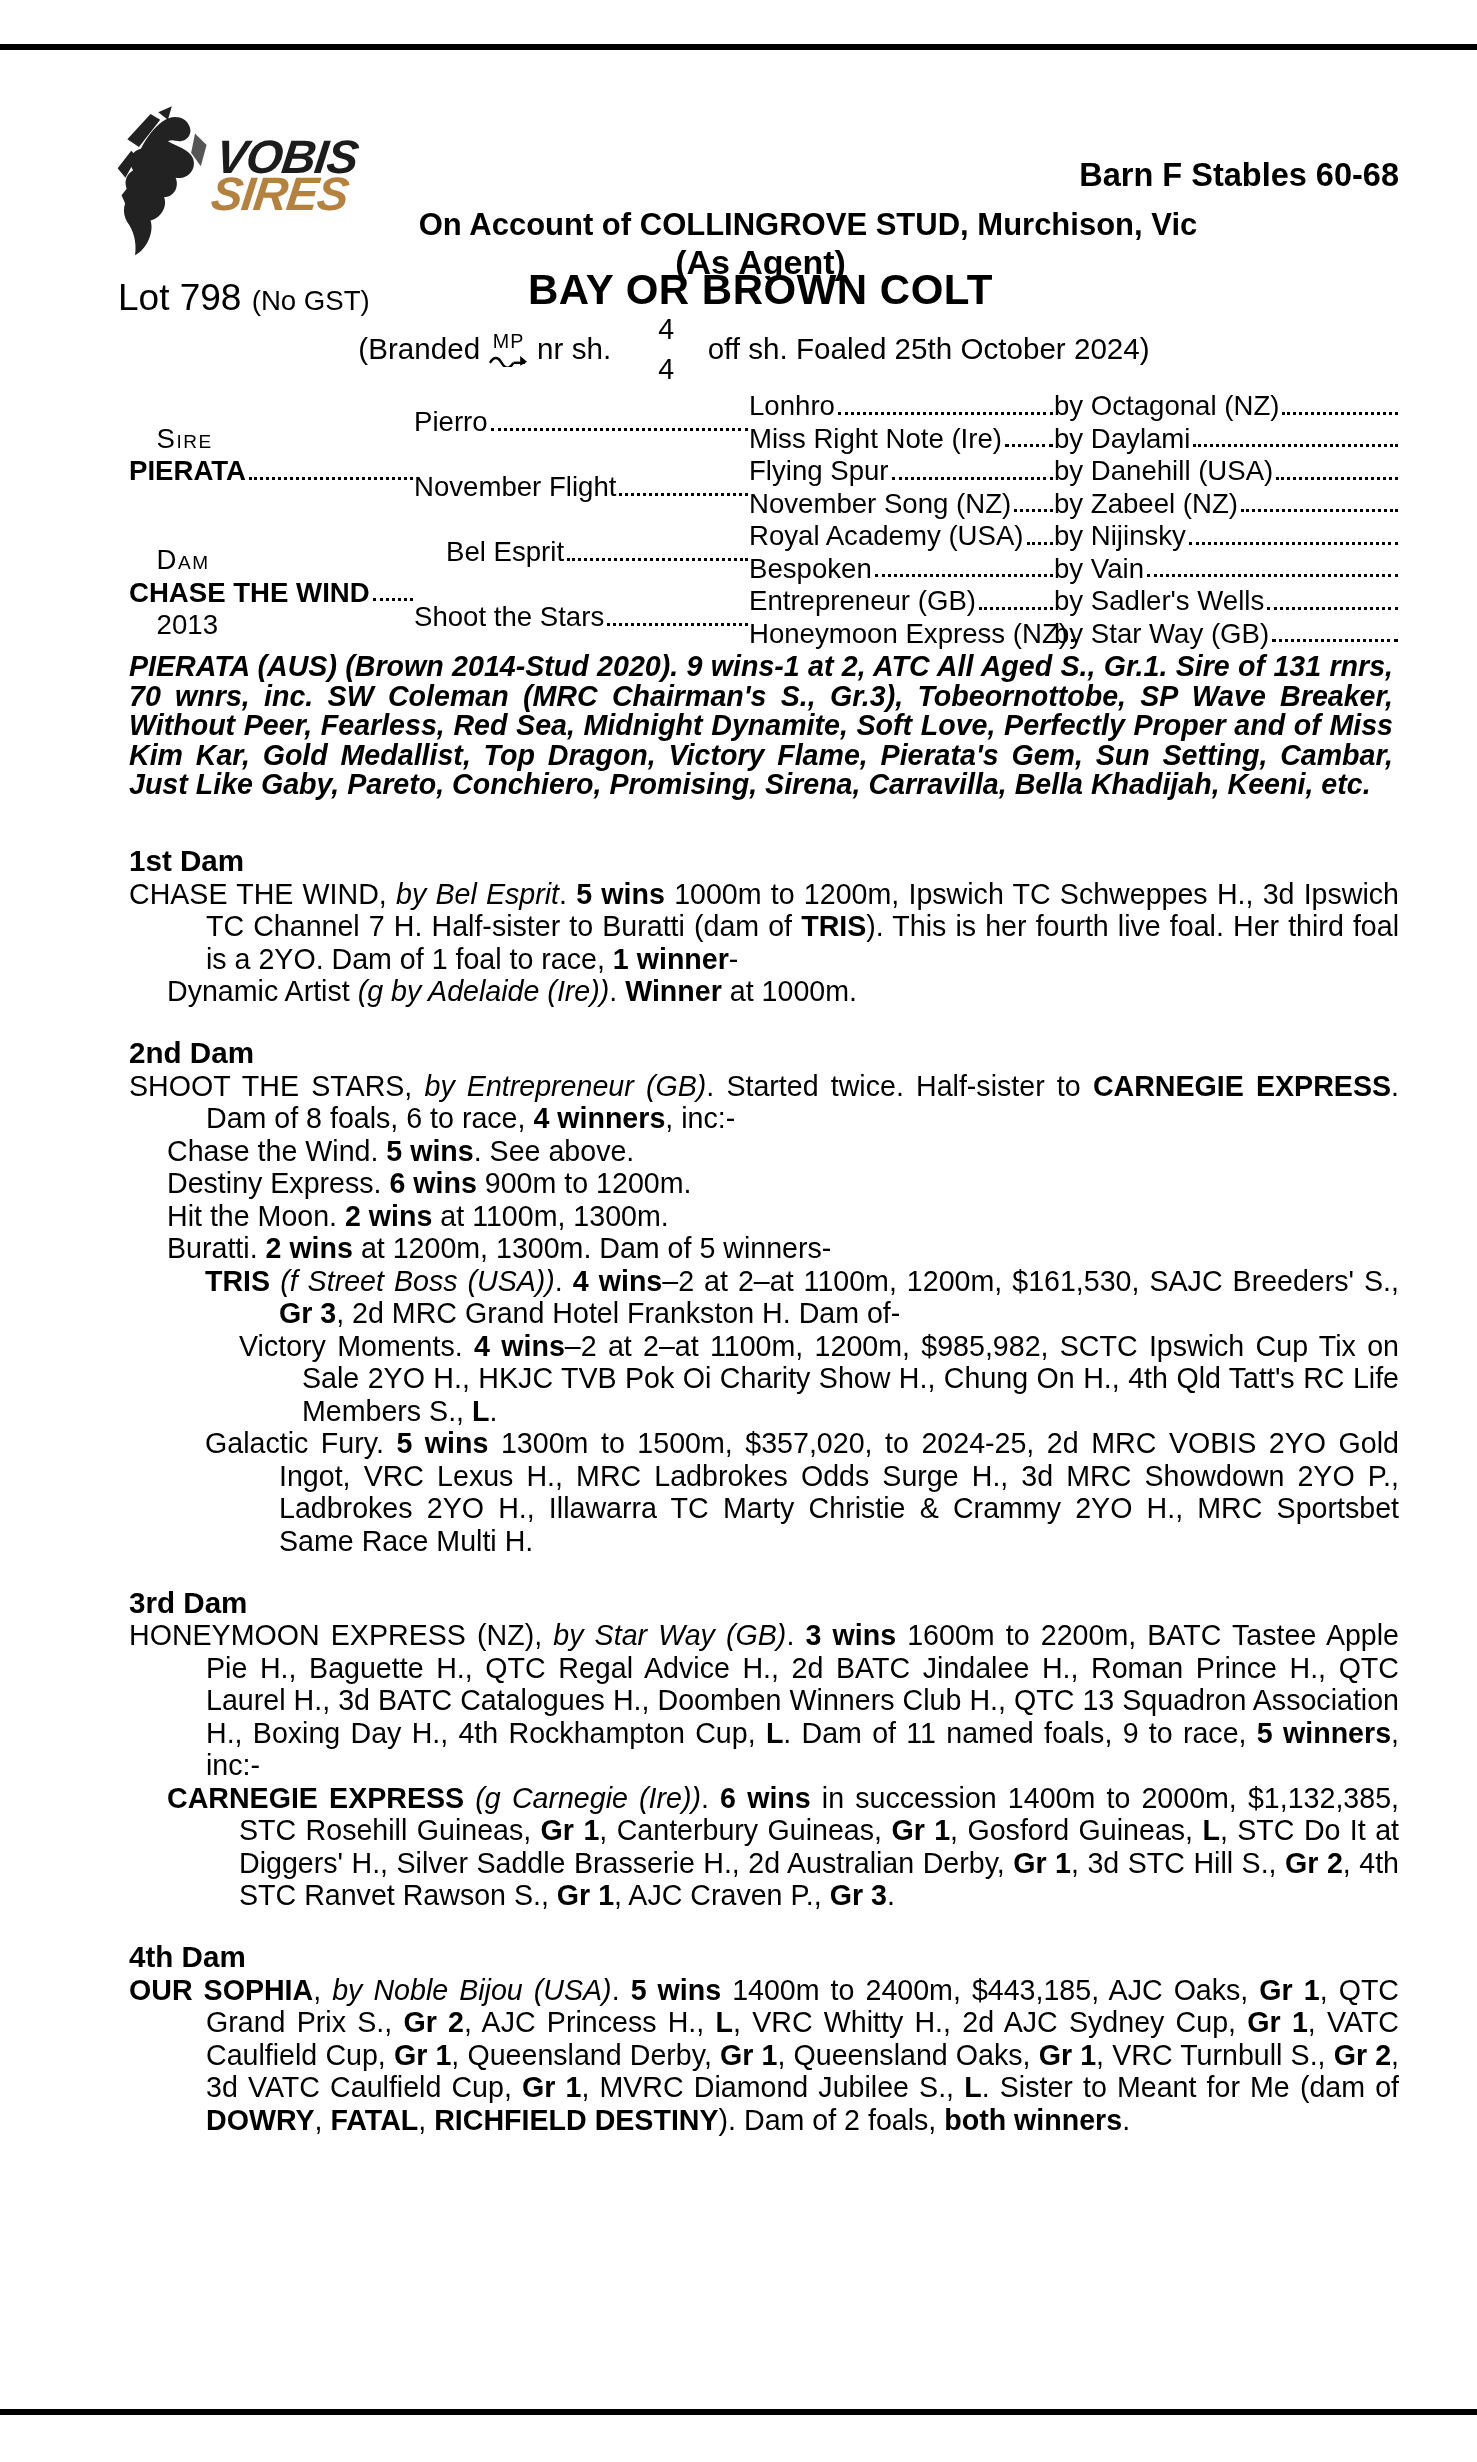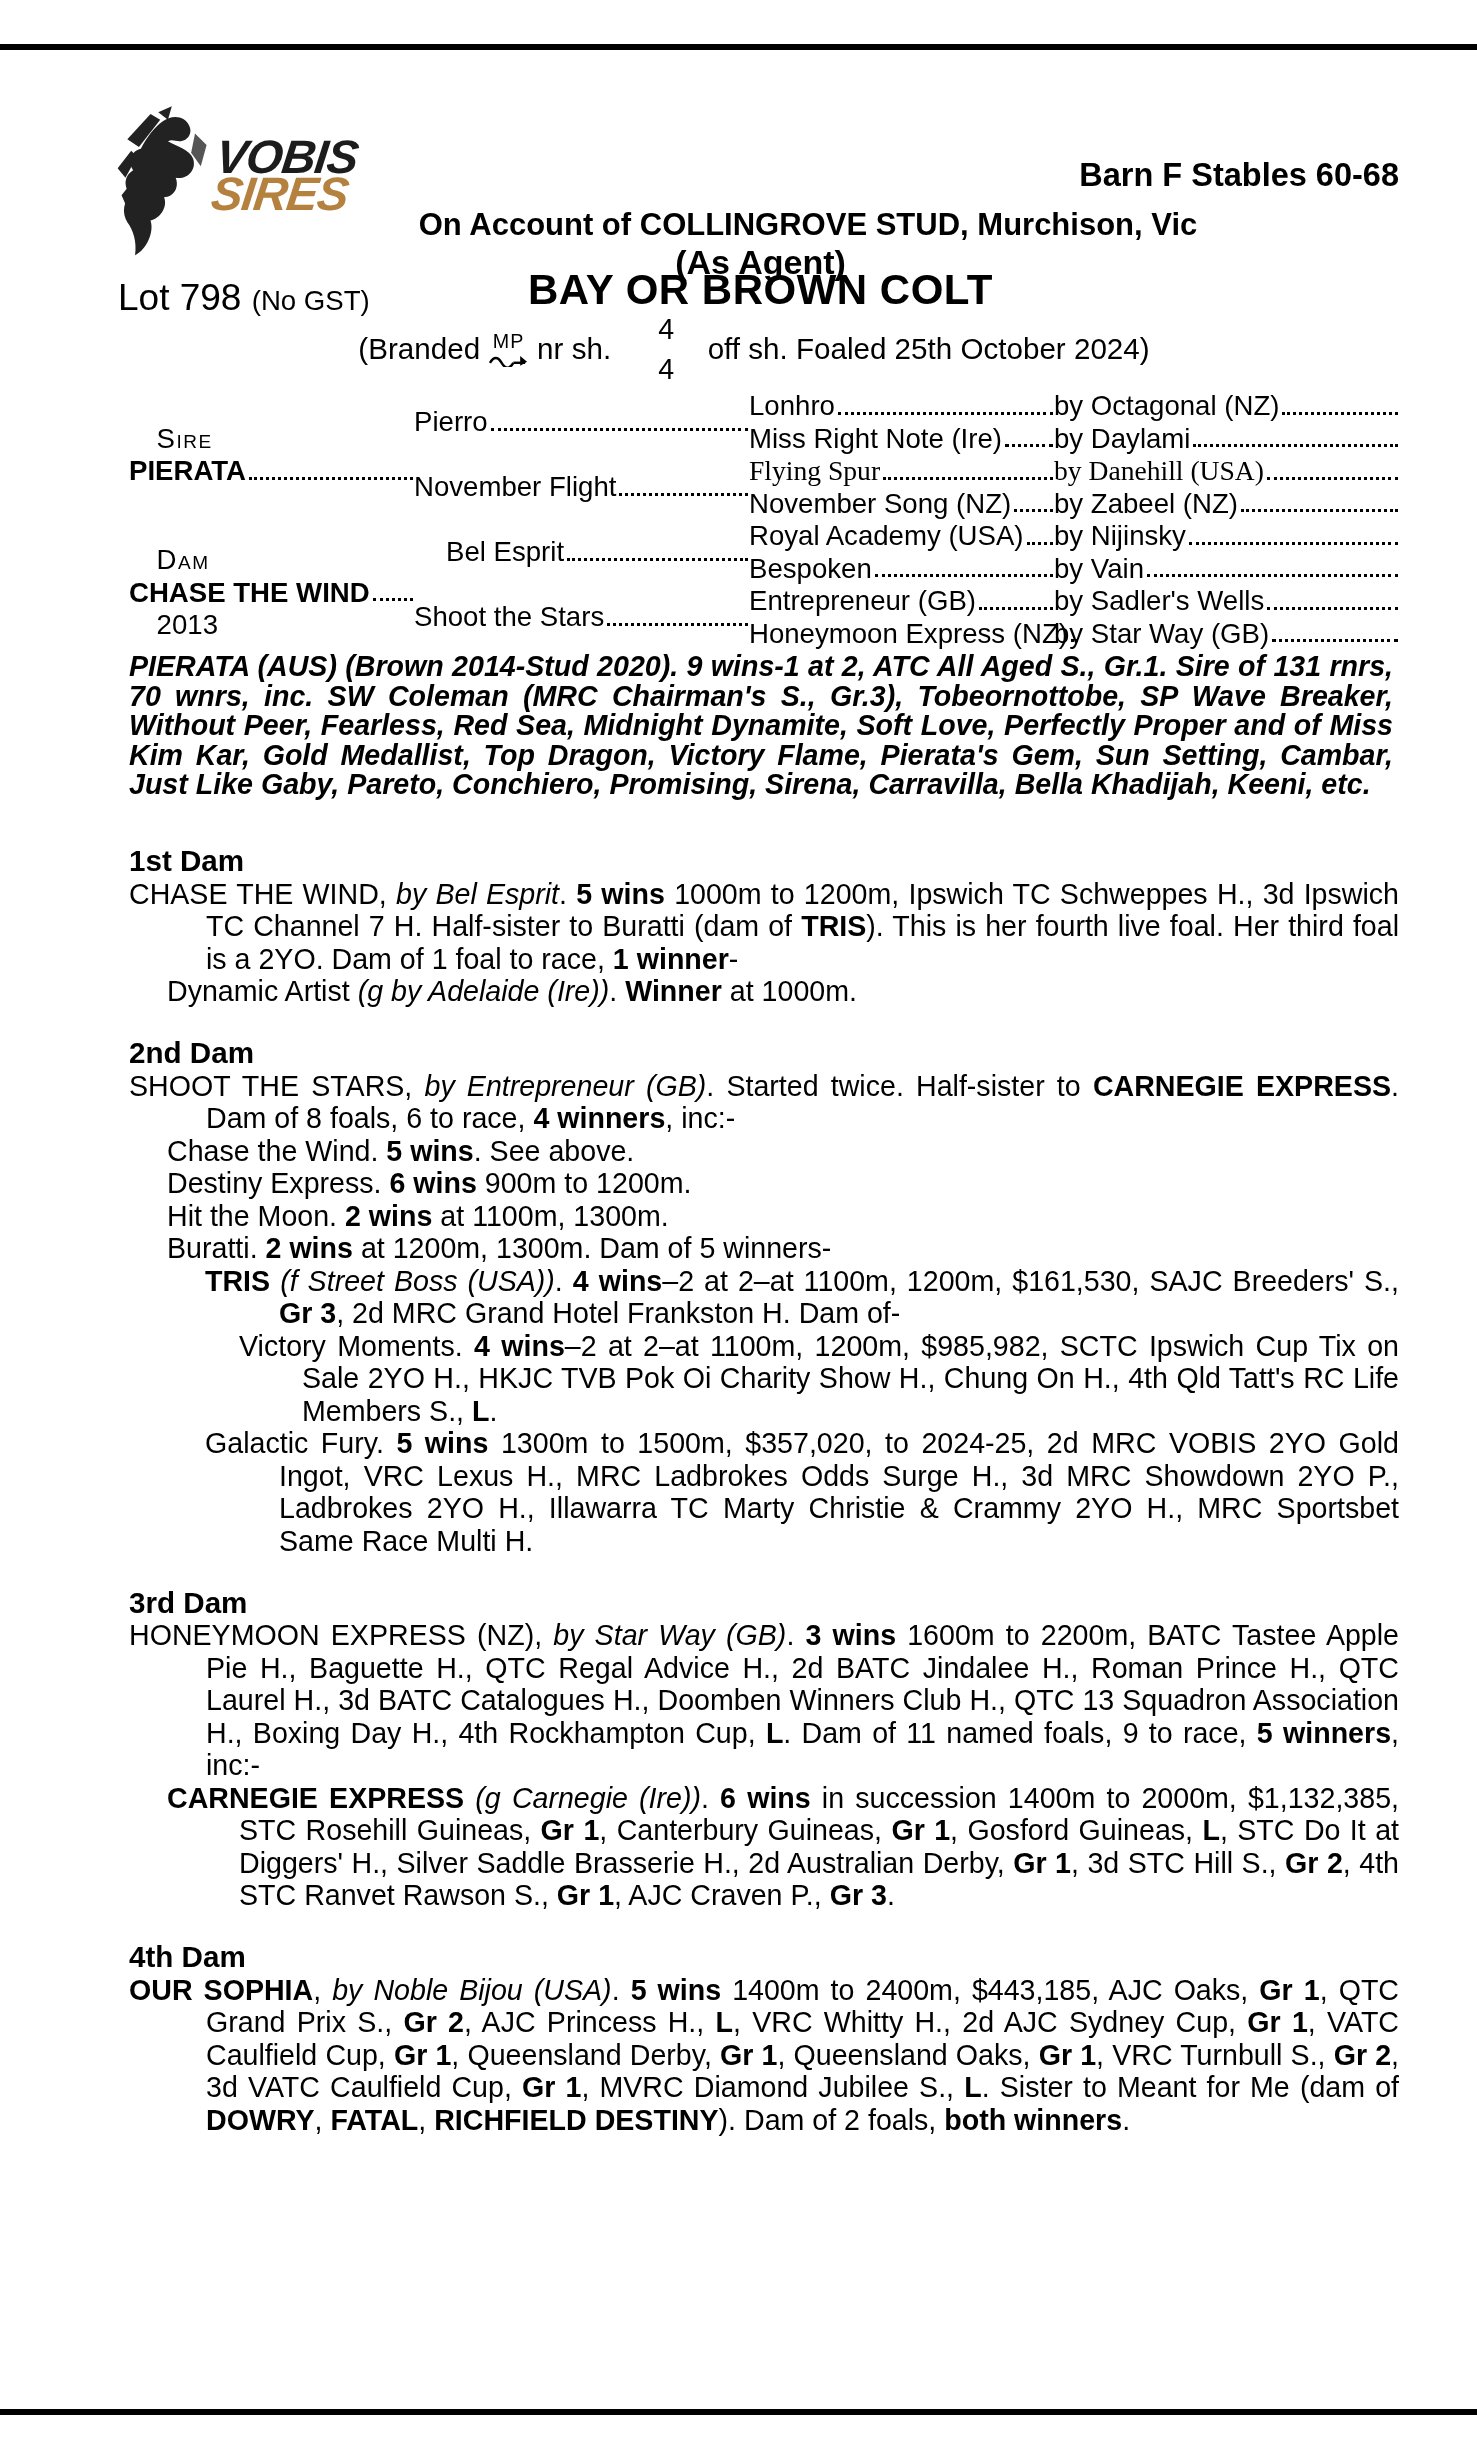--- a/index.html
+++ b/index.html
@@ -35,21 +35,21 @@
   .ped-label{font-variant:small-caps;letter-spacing:1.5px;padding-left:27.6px;}
   .ped-name{font-weight:bold;display:flex;align-items:baseline;}
   .ped-year{padding-left:27.6px;}
   .parent{display:flex;align-items:center;grid-column:2;}
   .parent>.dotrow{width:100%;}
   .parent1{grid-row:1/3;}.parent2{grid-row:3/5;}.parent3{grid-row:5/7;margin-left:32px;}.parent4{grid-row:7/9;}
   .dotrow{display:flex;align-items:baseline;}
   .cellC{grid-column:3;display:flex;align-items:baseline;}
   .cellD{grid-column:4;display:flex;align-items:baseline;}
   .cellC>span,.cellD>span{white-space:nowrap;}
-  .r1{grid-row:1;}.r2{grid-row:2;}.r3{grid-row:3;font-family:Liberation Serif, serif;}.r4{grid-row:4;}
+  .r1{grid-row:1;}.r2{grid-row:2;}.r3{grid-row:3;}.r4{grid-row:4;}
   .r5{grid-row:5;}.r6{grid-row:6;}.r7{grid-row:7;}.r8{grid-row:8;}
   .leader{flex:1 0 7.9px;position:relative;align-self:stretch;min-width:7.9px;}
   .leader::after{content:"";position:absolute;left:3px;right:1px;bottom:7.9px;border-bottom:3px dotted #000;}
 
   
   .blurb{position:absolute;top:652px;left:129px;right:85px;margin:0;
          font-weight:bold;font-style:italic;font-size:28.6px;line-height:29.6px;text-align:justify;}
 
   
   .sections{position:absolute;top:845px;left:129px;right:79px;}

